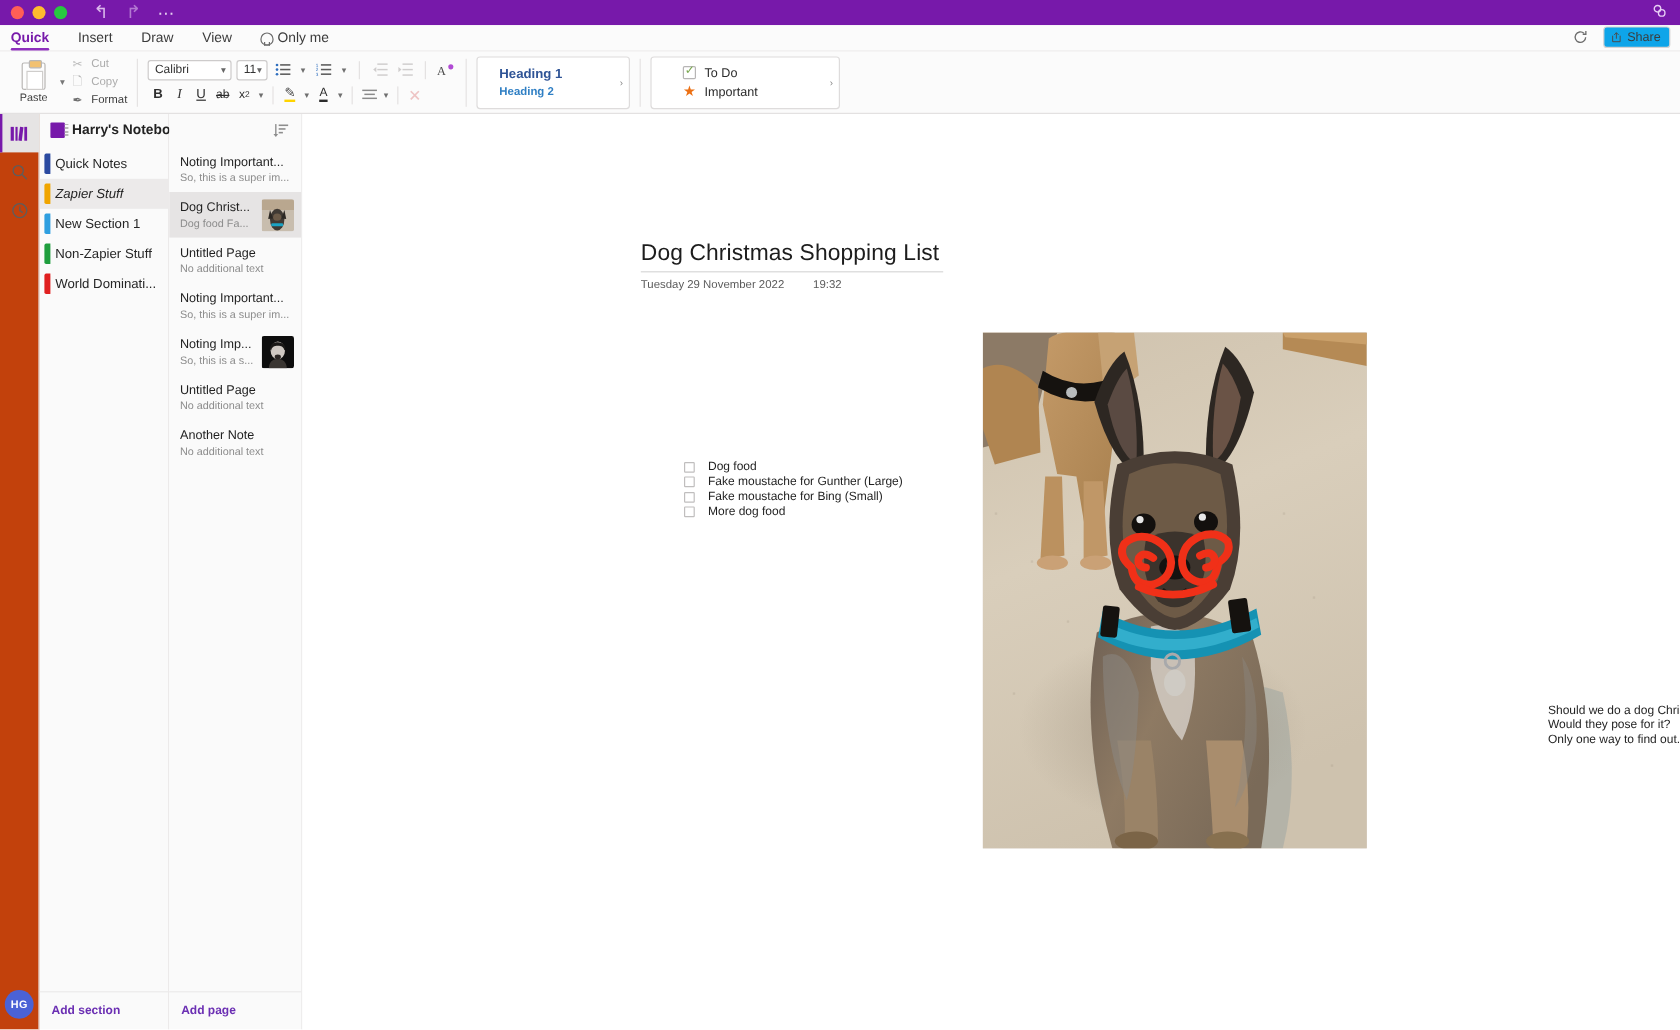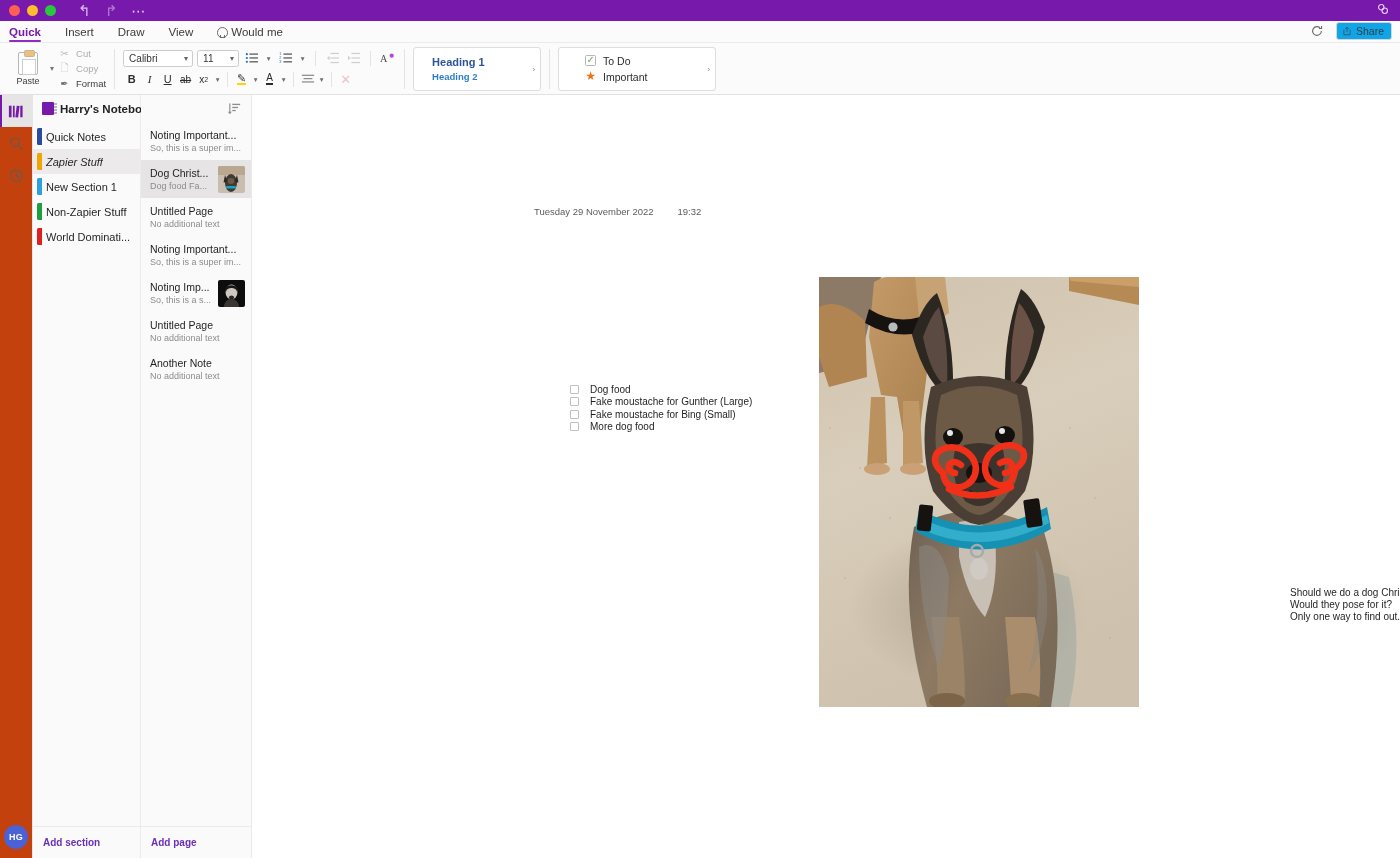--- a/index.html
+++ b/index.html
@@ -100,21 +100,21 @@
   
   .fontcol { display: flex; flex-direction: column; gap: 4px; }
   .fontrow1 { display: flex; align-items: center; gap: 4px; }
   .fontrow2 { display: flex; align-items: center; gap: 1px; }
   .selbox {
     height: 17px; border: 1px solid #cdcbcb; border-radius: 2.5px; background: #fff;
     display: flex; align-items: center; justify-content: space-between;
     padding: 0 4px 0 5px; font-size: 10px; color: #333;
   }
   .selbox.fontname { width: 70px; }
-  .selbox.fontsize { width: 42px; }
+  .selbox.fontsize { width: 26px; }
   .selbox .cv { font-size: 8px; color: #666; }
   .fbtn {
     min-width: 17px; height: 17px; display: flex; align-items: center; justify-content: center;
     font-size: 11px; color: #2e2e2e; border-radius: 2px;
   }
   .fbtn.dim { color: #c9c9c9; }
   .fbtn.tiny { font-size: 7.5px; color: #6f6f6f; min-width: 9px; }
   .vsep { width: 1px; height: 15px; background: #e4e2e2; margin: 0 4px; }
 
   .hl-under { border-bottom: 2.5px solid #ffd400; padding-bottom: 0px; line-height: 10px; }
@@ -265,21 +265,21 @@
   </div>
 
   <div class="tabbar">
     <div class="tabs">
       <div class="tab active">Quick</div>
       <div class="tab">Insert</div>
       <div class="tab">Draw</div>
       <div class="tab">View</div>
       <div class="tab tellme">
         <span class="bulb"></span>
-        <span>Would me</span>
+        <span>Only me</span>
       </div>
     </div>
     <div class="tabbar-right">
       <span class="sync-ic">
         <svg width="14" height="14" viewBox="0 0 16 16" fill="none" stroke="#6d6d6d" stroke-width="1.25">
           <path d="M13 8a5 5 0 1 1-1.6-3.7"></path>
             <path d="M13.2 2.2v3h-3"></path>
         </svg>
       </span>
       <div class="share-btn">
@@ -575,20 +575,21 @@
           </div>
         </div>
 
       </div>
       <div class="add-btn">Add page</div>
     </div>
 
     <div class="canvas">
 
       <div class="note-title-wrap">
+        <div class="note-title">Dog Christmas Shopping List</div>
         <div class="note-meta">
           <span>Tuesday 29 November 2022</span>
           <span>19:32</span>
         </div>
       </div>
 
       <div class="todo-list">
         <div class="todo-row">
           <span class="todo-box"></span>
           <span class="todo-label">Dog food</span>

